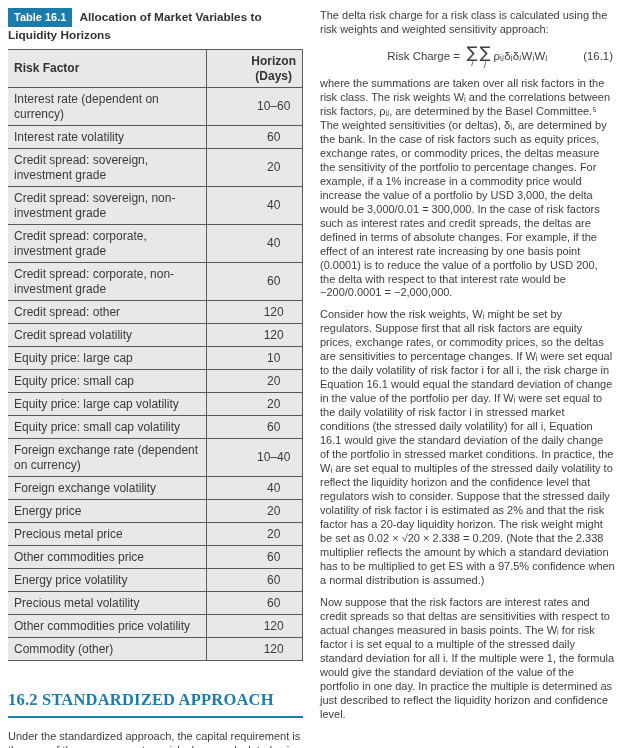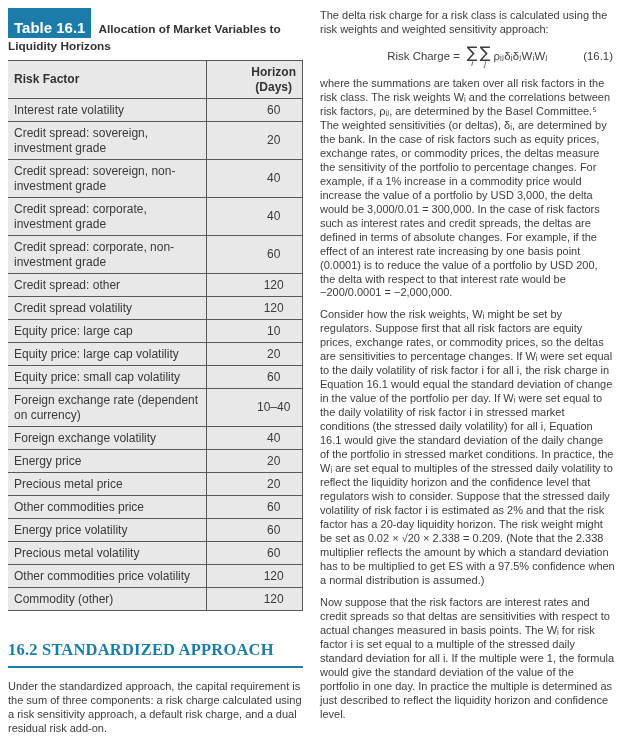--- a/index.html
+++ b/index.html
@@ -16,21 +16,21 @@
     font-family:"Liberation Sans","DejaVu Sans",sans-serif;
     color:var(--text);
   }
   .page{display:flex;width:624px;height:748px;padding:8px 9px 6px 8px;gap:17px;}
   .col{flex:1 1 0;min-width:0;}
 
   
   .table-caption{font-size:11.8px;line-height:16px;font-weight:bold;color:#333;margin-bottom:6px;}
   .table-label{
     display:inline-block;background:var(--accent);color:#fff;
-    font-size:15px;font-weight:bold;padding:12px 6px 2px;margin-right:7px;
+    font-size:11px;font-weight:bold;padding:1px 6px 2px;margin-right:7px;
   }
   table.lh-table{
     width:100%;border-collapse:collapse;background:var(--table-bg);
     border-top:1px solid var(--table-border);
     font-size:12px;line-height:1.25;color:#3a3a3a;
   }
   table.lh-table th,table.lh-table td{
     border-bottom:1px solid var(--table-border);
     padding:3.5px 6px;vertical-align:middle;text-align:left;font-weight:normal;
   }
@@ -74,20 +74,24 @@
 
     <table class="lh-table">
       <thead>
         <tr>
           <th>Risk Factor</th>
           <th class="num">Horizon (Days)</th>
         </tr>
       </thead>
       <tbody>
           <tr>
+            <td>Interest rate (dependent on currency)</td>
+            <td class="num">10–60</td>
+          </tr>
+          <tr>
             <td>Interest rate volatility</td>
             <td class="num">60</td>
           </tr>
           <tr>
             <td>Credit spread: sovereign, investment grade</td>
             <td class="num">20</td>
           </tr>
           <tr>
             <td>Credit spread: sovereign, non-investment grade</td>
             <td class="num">40</td>
@@ -104,20 +108,24 @@
             <td>Credit spread: other</td>
             <td class="num">120</td>
           </tr>
           <tr>
             <td>Credit spread volatility</td>
             <td class="num">120</td>
           </tr>
           <tr>
             <td>Equity price: large cap</td>
             <td class="num">10</td>
+          </tr>
+          <tr>
+            <td>Equity price: small cap</td>
+            <td class="num">20</td>
           </tr>
           <tr>
             <td>Equity price: large cap volatility</td>
             <td class="num">20</td>
           </tr>
           <tr>
             <td>Equity price: small cap volatility</td>
             <td class="num">60</td>
           </tr>
           <tr>

